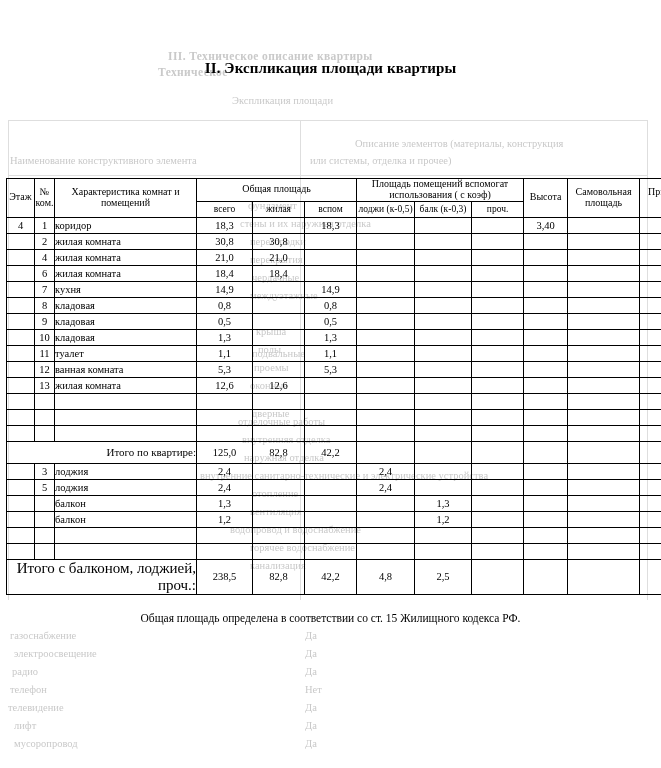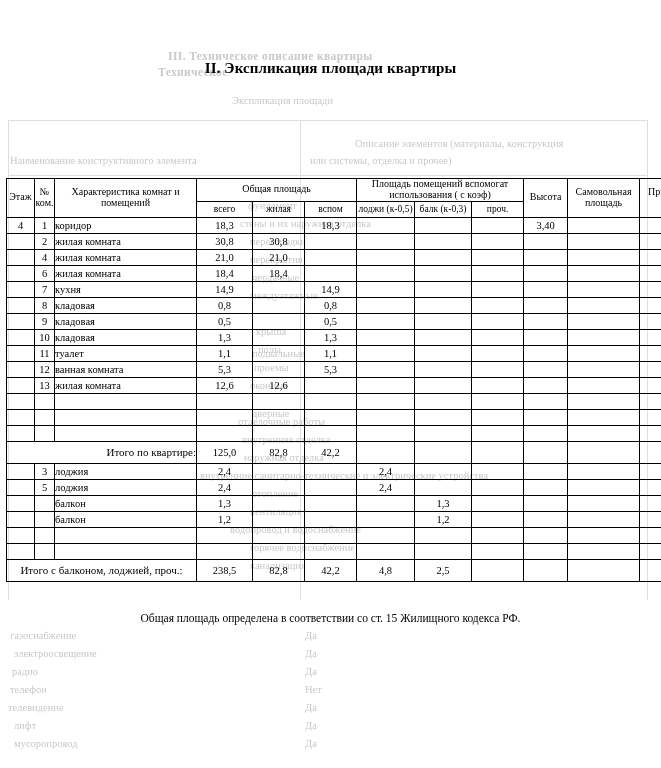--- a/index.html
+++ b/index.html
@@ -91,24 +91,24 @@
   .cell-num { text-align: center; }
   .b { font-weight: bold; }
   .row-empty td { height: 15px; }
   .total-label {
     text-align: right;
     padding-right: 6px;
     font-weight: bold;
     font-size: 11px;
   }
   .total-label-left {
-    text-align: center;
+    text-align: right;
     padding-left: 4px;
     font-weight: bold;
-    font-size: 11px;
+    font-size: 15px;
   }
   .tall { height: 22px; }
 
   .footnote {
     position: absolute;
     top: 612px;
     left: 0;
     width: 661px;
     text-align: center;
     font-size: 11.5px;

